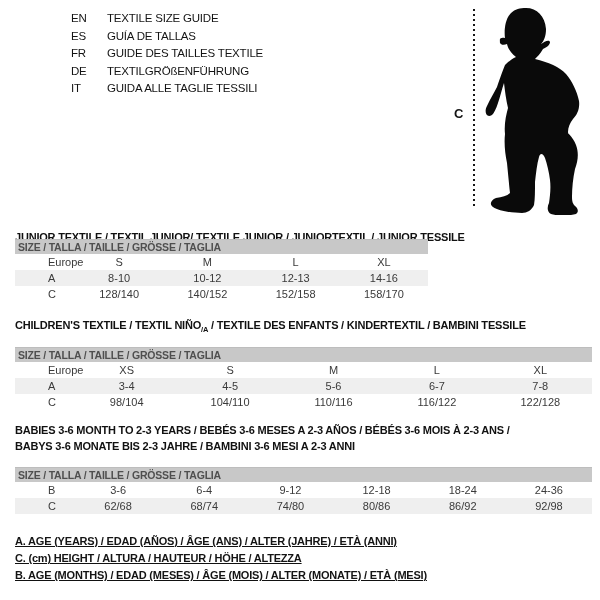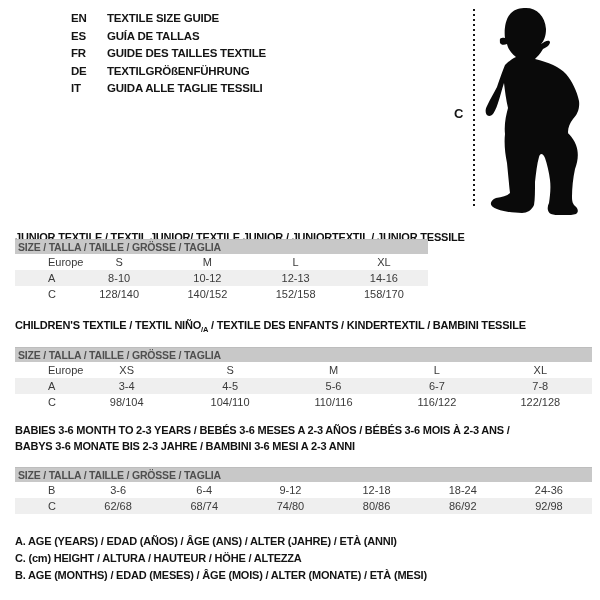--- a/index.html
+++ b/index.html
@@ -4,21 +4,21 @@
 <style>
   html,body{margin:0;padding:0;}
   body{
     width:600px;height:600px;position:relative;background:#ffffff;
     font-family:"Liberation Sans","DejaVu Sans",sans-serif;
     -webkit-font-smoothing:antialiased;color:#111;overflow:hidden;
   }
   
   .lang-list{position:absolute;left:25px;top:10px;}
   .lang-row{display:grid;grid-template-columns:36px auto;height:17.5px;line-height:17.5px;
-    font-weight:bold;font-size:11.5px;letter-spacing:-0.2px;color:#141414;padding-left:46px;}
+    font-weight:normal;font-size:11.5px;letter-spacing:-0.2px;color:#141414;padding-left:46px;}
   
   .figure-wrap{position:absolute;left:452px;top:0;width:148px;height:220px;}
   .dash-line{position:absolute;left:21px;top:9px;width:2px;height:200px;
     background:repeating-linear-gradient(to bottom,#161616 0 2px,transparent 2px 5px);}
   .height-label{position:absolute;left:2px;top:106px;font-weight:bold;font-size:13px;color:#141414;}
   .baby-svg{position:absolute;left:26px;top:3px;width:118px;height:212px;}
   
   .sec-title{position:absolute;left:15px;font-weight:bold;font-size:11px;
     letter-spacing:-0.2px;color:#111;white-space:nowrap;}
   .sec-title .sub{font-size:7.5px;position:relative;top:2.5px;}
@@ -29,21 +29,21 @@
     font-size:10.5px;font-weight:bold;letter-spacing:-0.2px;padding-left:3px;
     border-top:1px solid #bdbdbd;box-sizing:border-box;}
   .trow{display:grid;height:16px;line-height:16px;font-size:11px;color:#3a3a3a;}
   .t1 .trow{grid-template-columns:60px repeat(4,1fr);}
   .t2 .trow{grid-template-columns:60px repeat(5,1fr);}
   .t3 .trow{grid-template-columns:60px repeat(6,1fr);}
   .trow .lbl{text-align:left;padding-left:5px;margin-left:28px;}
   .trow .val{text-align:center;}
   .stripe{background:#efefef;}
   
-  .notes{position:absolute;left:15px;top:533px;}
+  .notes{position:absolute;left:15px;top:533px;text-decoration:underline;}
   .note-line{height:17.2px;line-height:17.2px;font-weight:bold;font-size:11px;
     letter-spacing:-0.2px;color:#141414;white-space:nowrap;}
 </style>
 </head>
 <body>
 
 <div class="lang-list">
   <div class="lang-row">
     <span>EN</span>
     <span>TEXTILE SIZE GUIDE</span>

